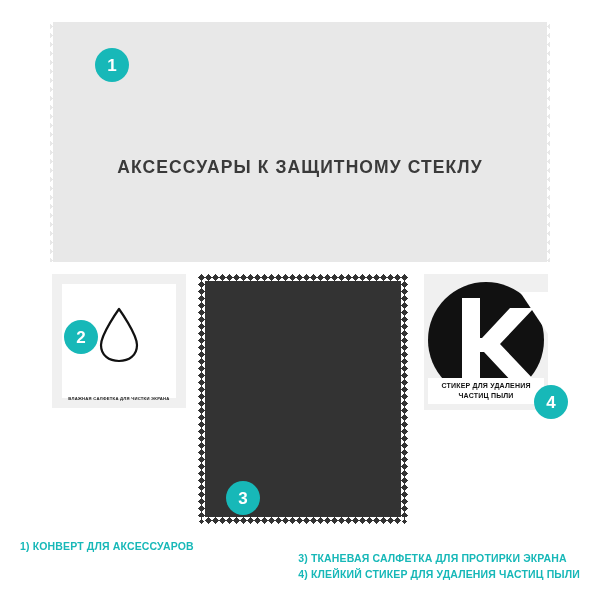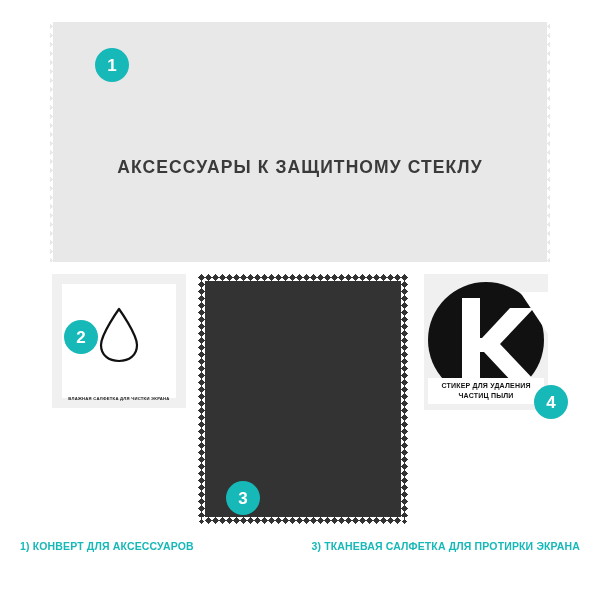--- a/index.html
+++ b/index.html
@@ -190,20 +190,21 @@
     display: flex;
     justify-content: space-between;
   }
   .legend-col {
     display: flex;
     flex-direction: column;
     gap: 4px;
   }
   .legend-col.right {
     margin-left: 8px;
+    margin-top: 12px;
   }
   .legend-item {
     font-size: 10.5px;
     font-weight: bold;
     color: #17b8b8;
     letter-spacing: 0.15px;
     white-space: nowrap;
   }
 </style>
 </head>
@@ -252,16 +253,17 @@
     </div>
   </div>
   <div class="badge" style="left:534px; top:385px;">4</div>
 
   <div class="legend">
     <div class="legend-col left">
       <div class="legend-item">1) КОНВЕРТ ДЛЯ АКСЕССУАРОВ</div>
     </div>
     <div class="legend-col right">
       <div class="legend-item">3) ТКАНЕВАЯ САЛФЕТКА ДЛЯ ПРОТИРКИ ЭКРАНА</div>
+      <div class="legend-item">4) КЛЕЙКИЙ СТИКЕР ДЛЯ УДАЛЕНИЯ ЧАСТИЦ ПЫЛИ</div>
     </div>
   </div>
 
 </div>
 
 </body></html>

